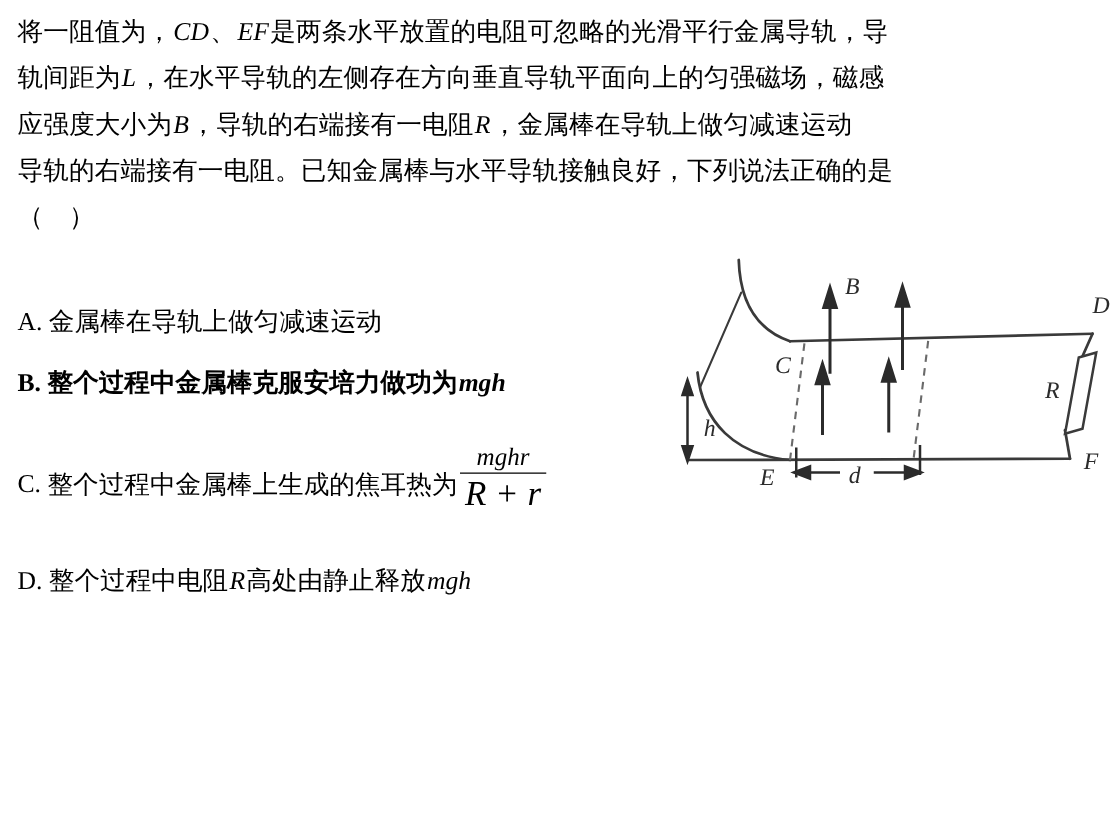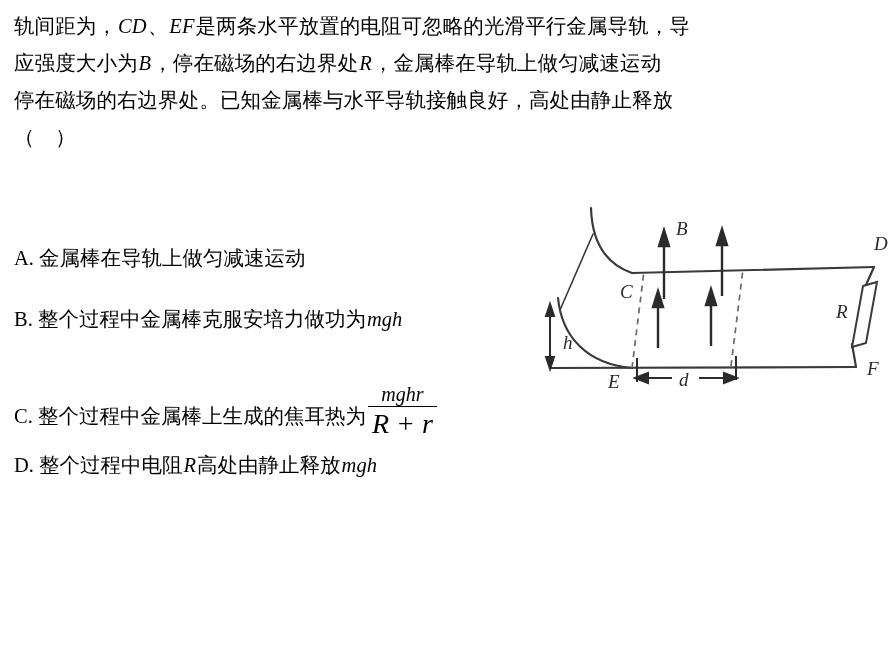--- a/index.html
+++ b/index.html
@@ -45,21 +45,21 @@
 
   
   .opt {
     position: absolute;
     left: 14px;
     font-size: 20.5px;
     line-height: 30px;
     white-space: nowrap;
   }
   #opt-a { top: 243px; }
-  #opt-b { top: 304px; }
+  #opt-b { top: 292px; font-weight: bold; }
   #opt-c { top: 357px; }
   #opt-d { top: 450px; }
 
   .opt-letter { font-style: normal; }
   .opt-text { }
 
   
   .frac {
     display: inline-block;
     vertical-align: -0.62em;
@@ -67,21 +67,20 @@
     font-style: italic;
     line-height: 1.12;
     margin: 0 2px;
     position: relative;
     top: -2px;
   }
   .frac .num {
     display: block;
     padding: 0 4px 1px 4px;
     font-size: 20px;
-    margin-top: 28px;
   }
   .frac .bar {
     display: block;
     border-top: 1.4px solid #000;
     height: 0;
   }
   .frac .den {
     display: block;
     padding: 1px 4px 0 4px;
     font-size: 28px;
@@ -102,23 +101,24 @@
     font-size: 19px;
     fill: #2b2b2b;
   }
 </style>
 </head>
 <body>
 
 <div class="page">
 
   <div class="stem" id="stem">
-      <span class="ln"><span class="plain">轨间距为，</span><span class="mathit">CD</span><span class="plain">、</span><span class="mathit">EF</span><span class="plain">是两条水平放置的电阻可忽略的光滑平行金属导轨，导</span></span>
-      <span class="ln"><span class="plain">应强度大小为</span><span class="mathit">B</span><span class="plain">，停在磁场的右边界处</span><span class="mathit">R</span><span class="plain">，金属棒在导轨上做匀减速运动</span></span>
-      <span class="ln"><span class="plain">停在磁场的右边界处。已知金属棒与水平导轨接触良好，高处由静止释放</span></span>
+      <span class="ln"><span class="plain">将一阻值为，</span><span class="mathit">CD</span><span class="plain">、</span><span class="mathit">EF</span><span class="plain">是两条水平放置的电阻可忽略的光滑平行金属导轨，导</span></span>
+      <span class="ln"><span class="plain">轨间距为</span><span class="mathit">L</span><span class="plain">，在水平导轨的左侧存在方向垂直导轨平面向上的匀强磁场，磁感</span></span>
+      <span class="ln"><span class="plain">应强度大小为</span><span class="mathit">B</span><span class="plain">，导轨的右端接有一电阻</span><span class="mathit">R</span><span class="plain">，金属棒在导轨上做匀减速运动</span></span>
+      <span class="ln"><span class="plain">导轨的右端接有一电阻。已知金属棒与水平导轨接触良好，下列说法正确的是</span></span>
       <span class="ln"><span class="plain">（　）</span></span>
     </div>
 
   <div class="opt" id="opt-a"><span class="opt-letter">A. </span><span class="opt-text"><span class="plain">金属棒在导轨上做匀减速运动</span></span></div>
   <div class="opt" id="opt-b"><span class="opt-letter">B. </span><span class="opt-text"><span class="plain">整个过程中金属棒克服安培力做功为</span><span class="mathit">mgh</span></span></div>
   <div class="opt" id="opt-c"><span class="opt-letter">C. </span><span class="opt-text"><span class="plain">整个过程中金属棒上生成的焦耳热为</span><span class="frac"><span class="num">mghr</span><span class="bar"></span><span class="den">R + r</span></span></span></div>
   <div class="opt" id="opt-d"><span class="opt-letter">D. </span><span class="opt-text"><span class="plain">整个过程中电阻</span><span class="mathit">R</span><span class="plain">高处由静止释放</span><span class="mathit">mgh</span></span></div>
 
   <div id="figure">
     <svg width="360" height="195" viewBox="0 0 360 195" xmlns="http://www.w3.org/2000/svg">

